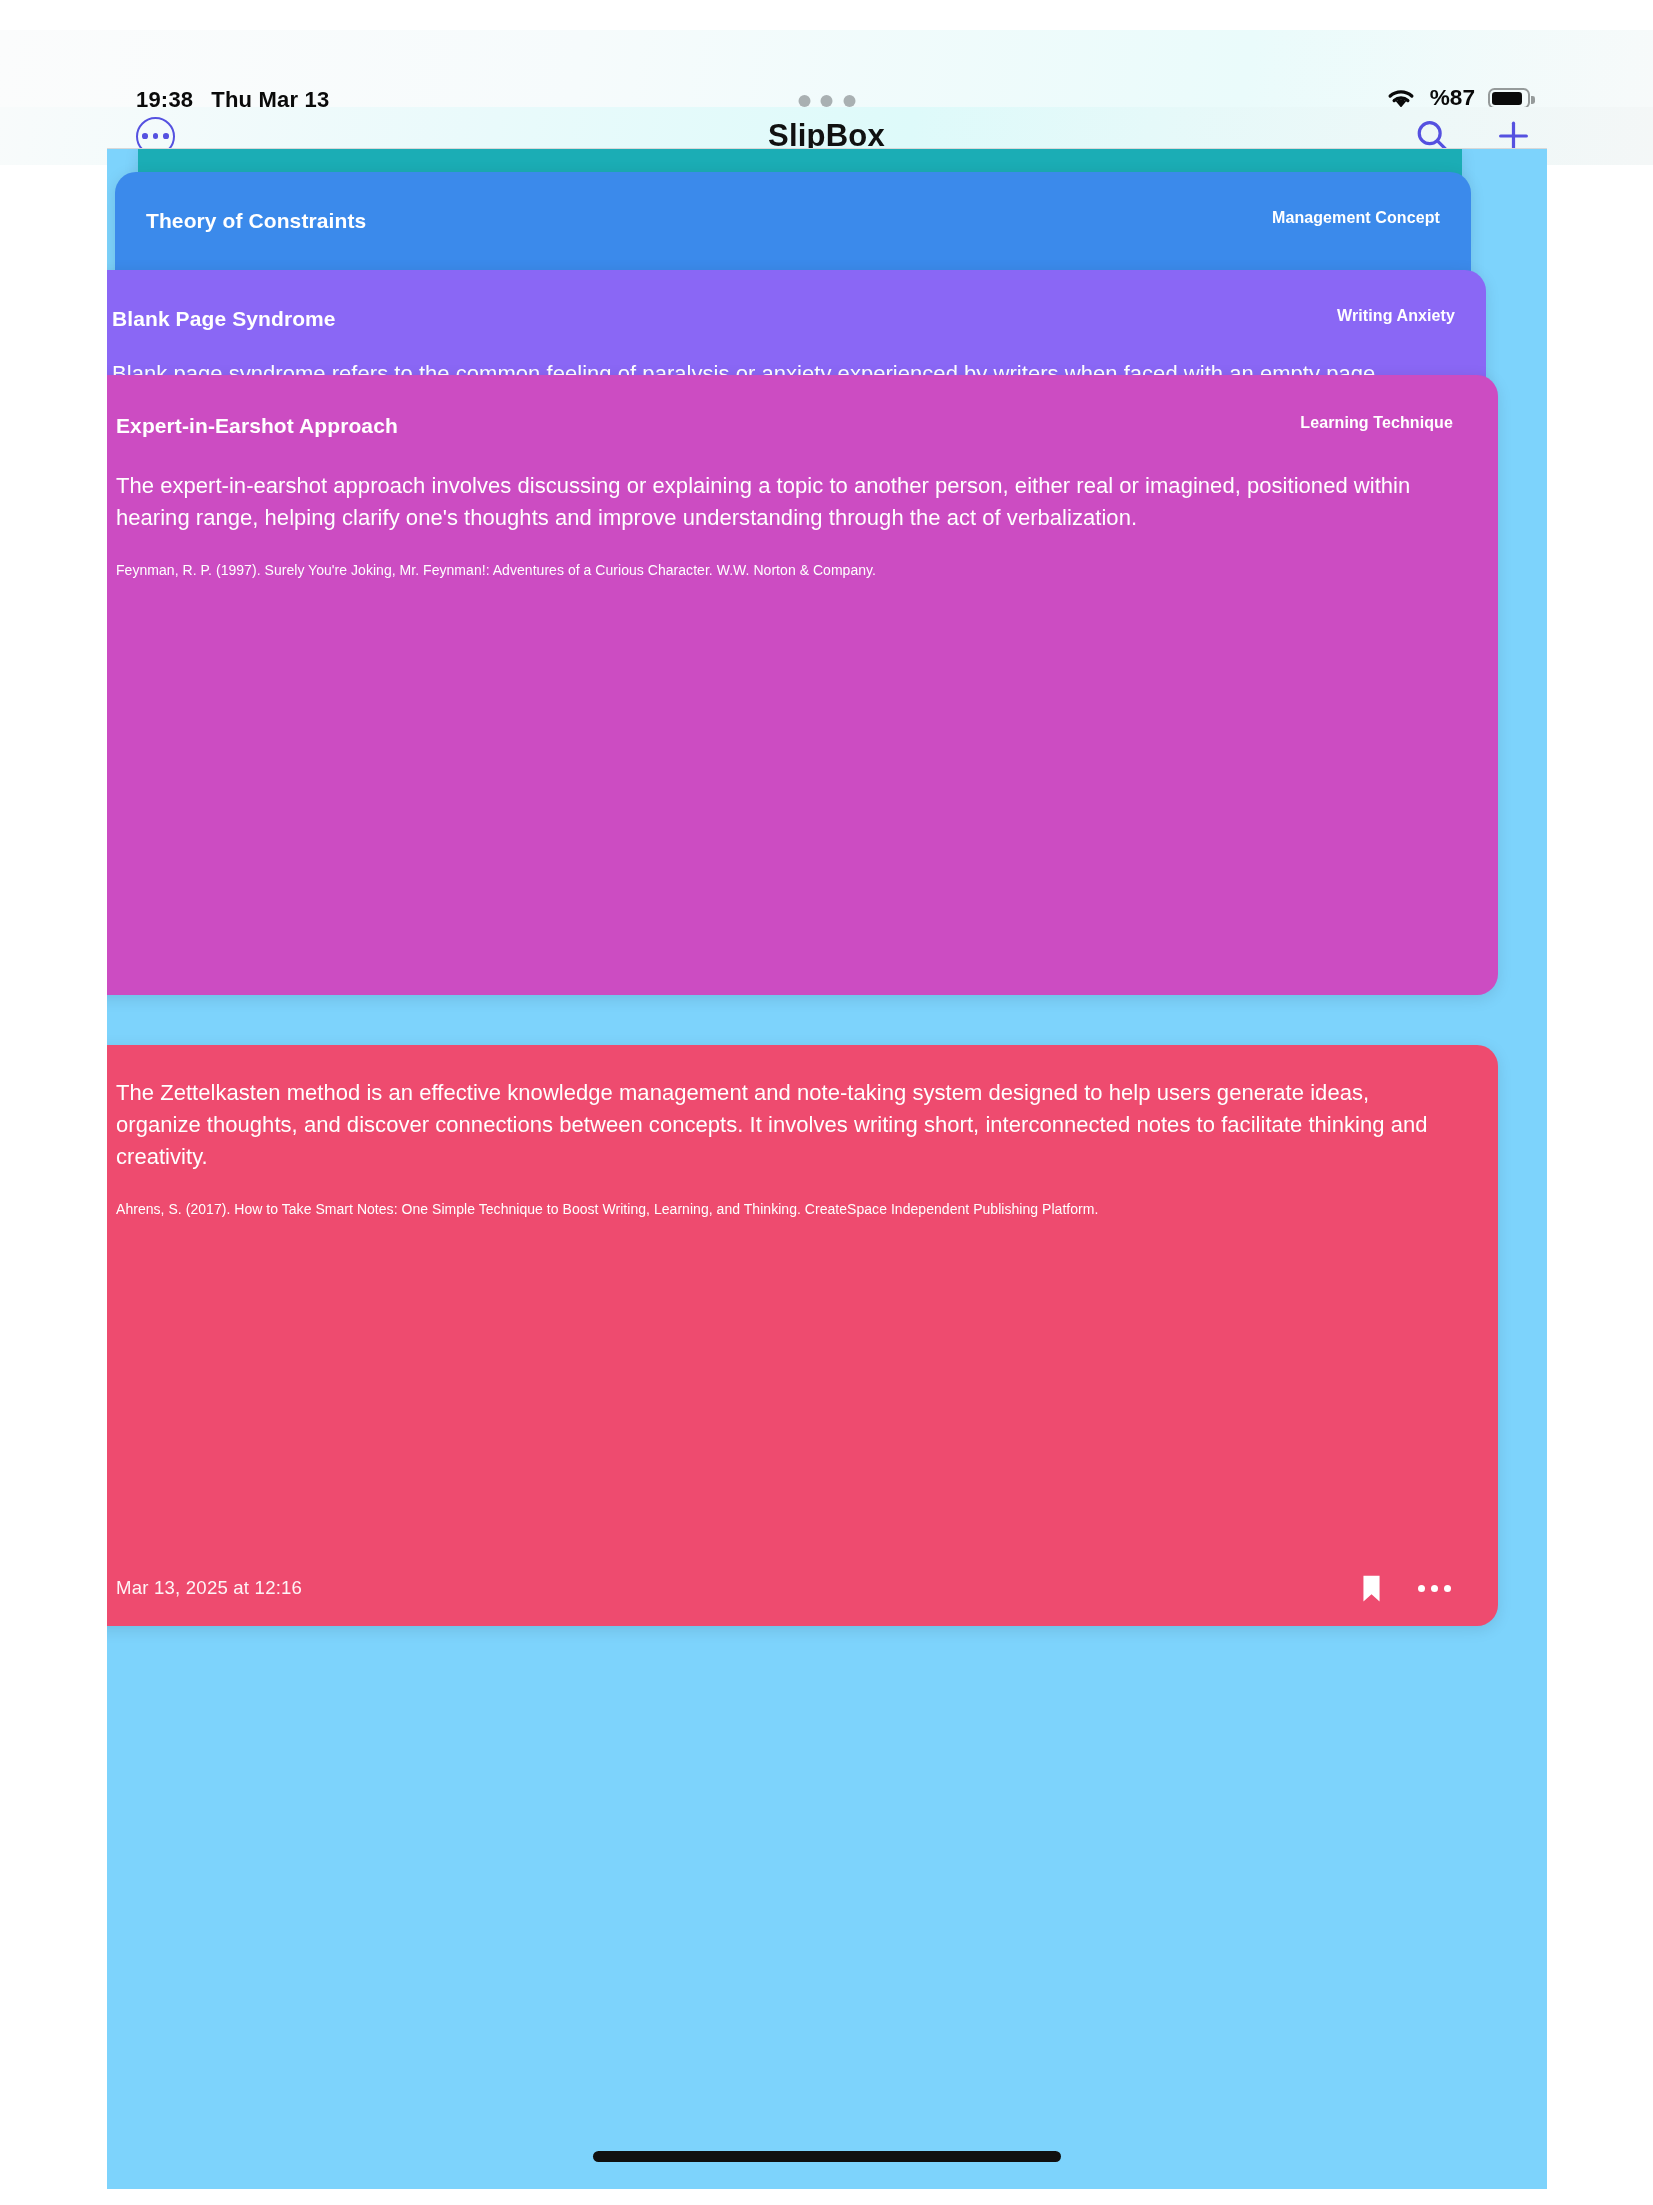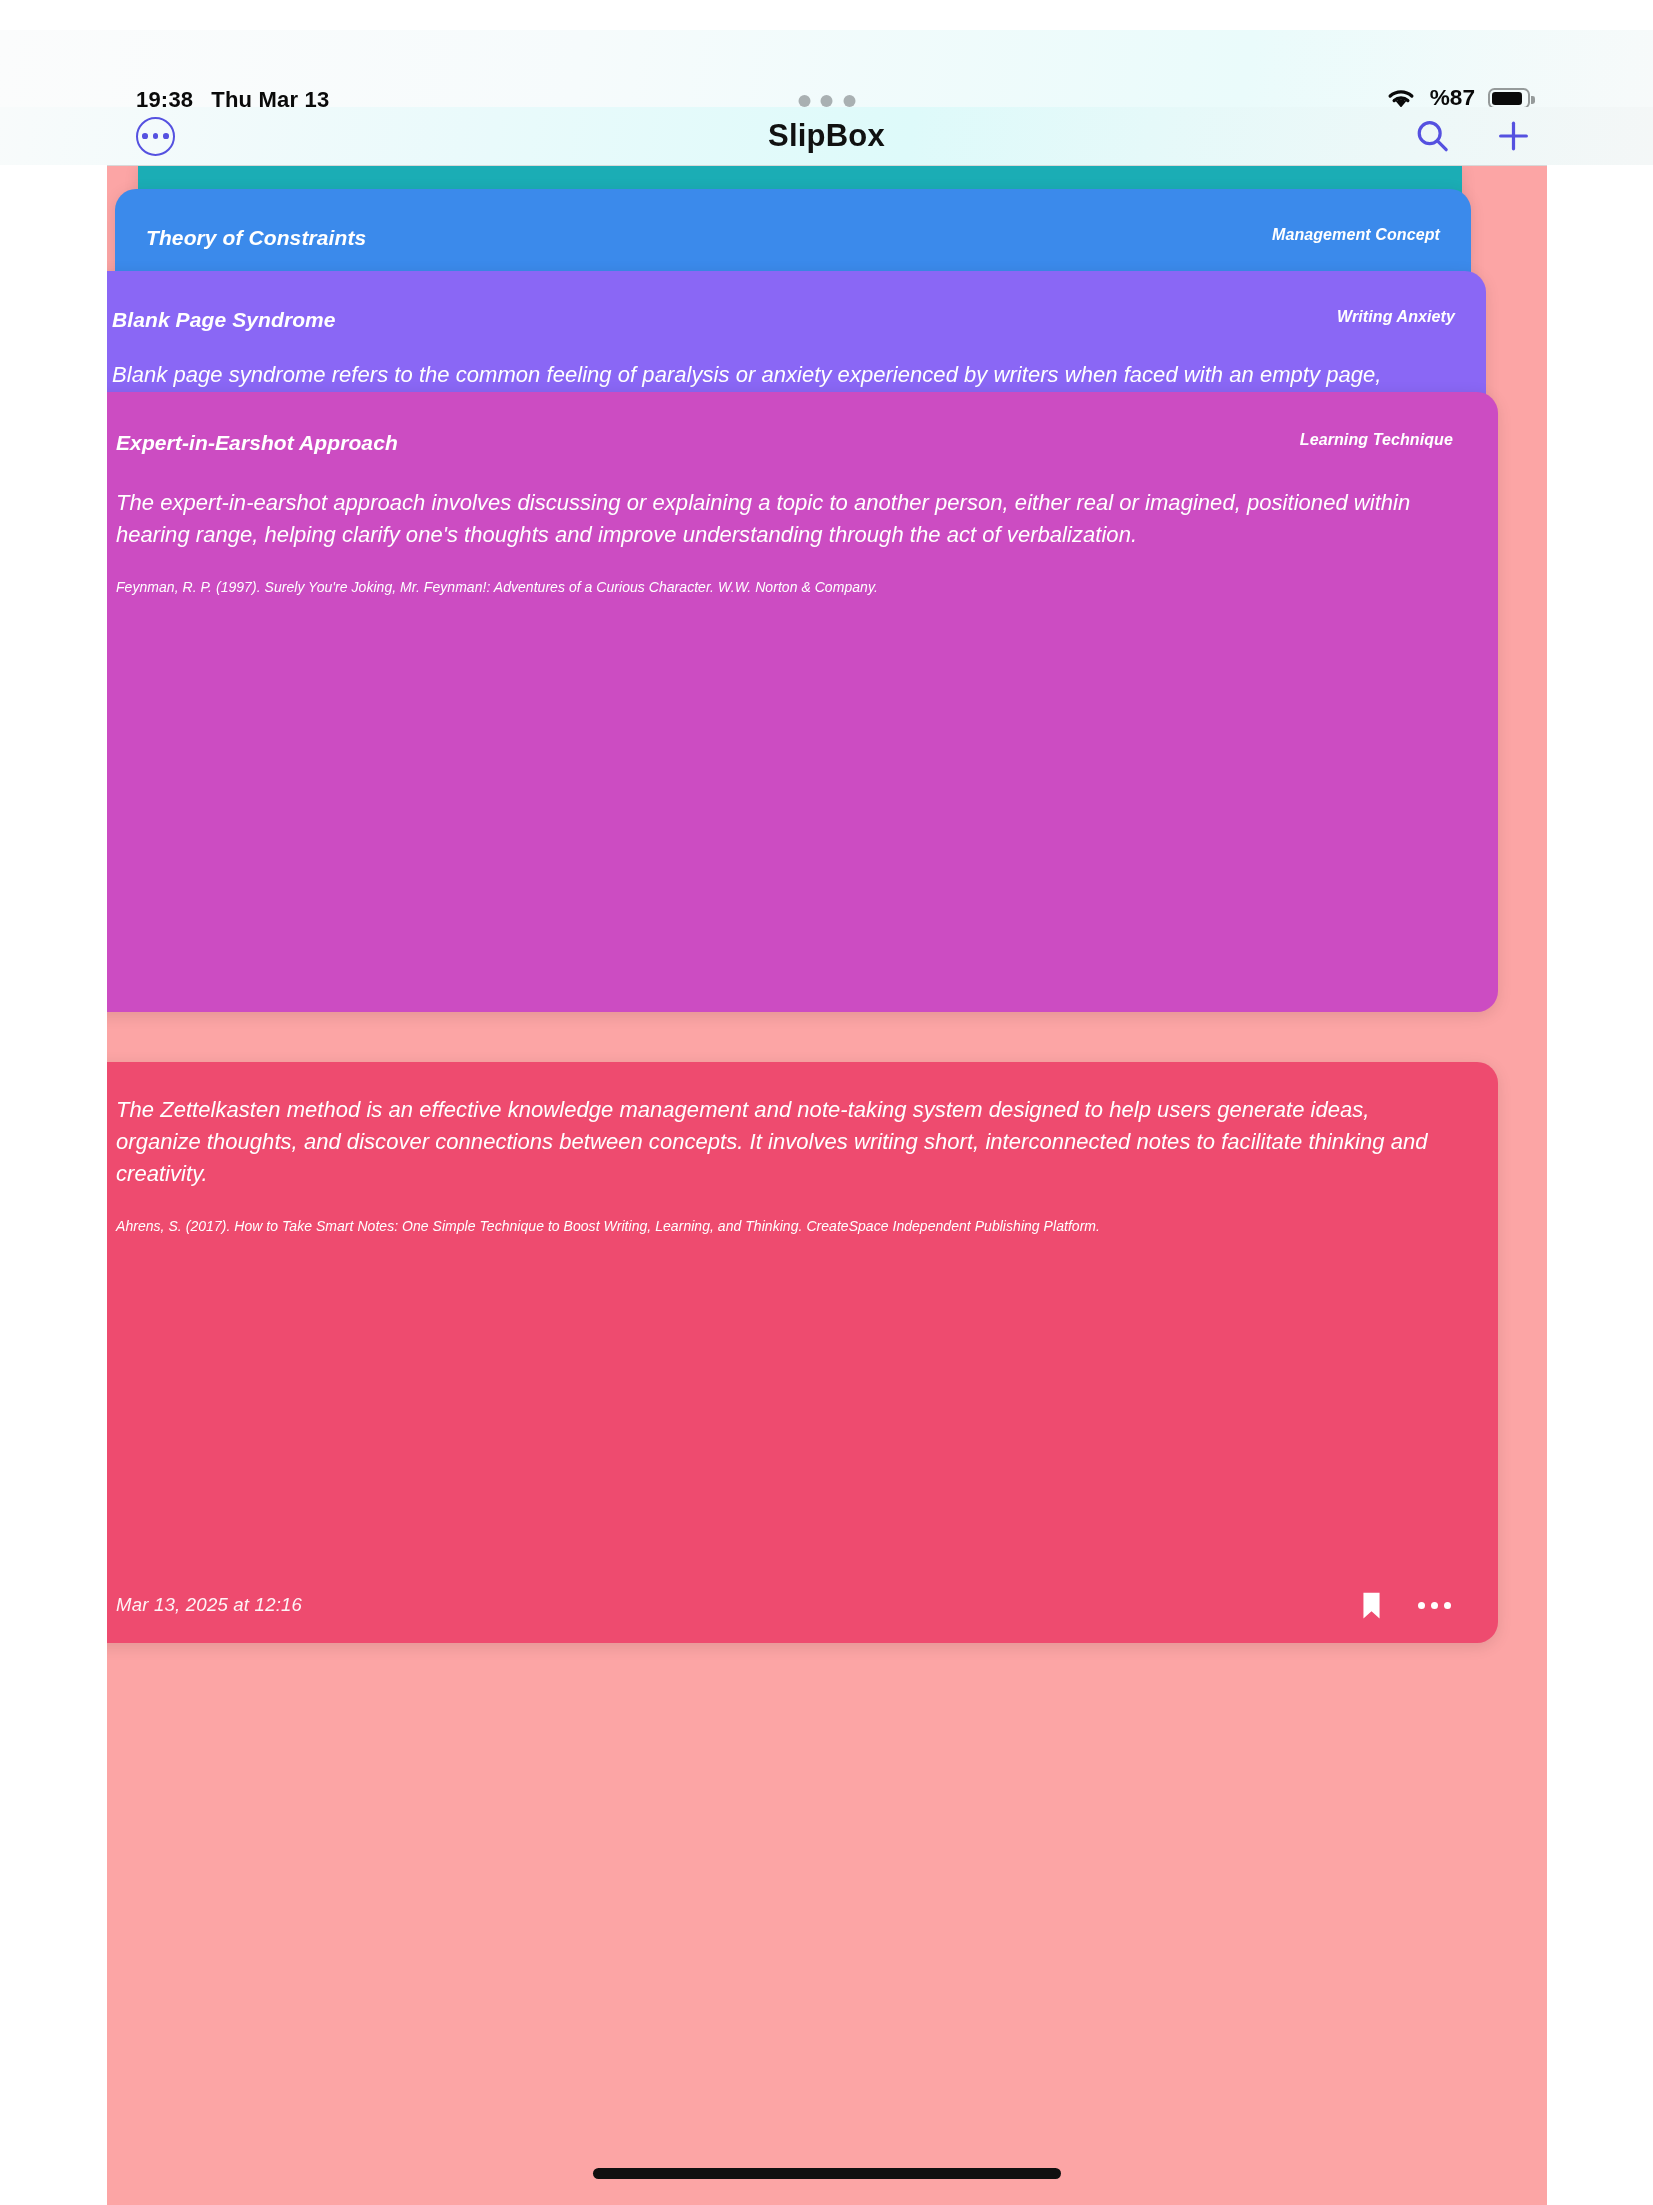--- a/index.html
+++ b/index.html
@@ -111,27 +111,26 @@
   .nav-actions {
     position:absolute;
     right:121px; top:50%;
     transform:translateY(-50%);
     display:flex; align-items:center; gap:44px;
   }
 
   
   .page-body {
     position:absolute;
-    top:165px; left:107px;
+    top:148px; left:107px;
     width:1440px;
     height:2041px;
-    background:#fca5a5;
+    background:#7dd3fc;
     border-top:0.8px solid #d8d8d8;
     overflow:hidden;
-    font-style:italic;
   }
 
   
   .card {
     position:absolute;
     border-radius:21px;
     color:#ffffff;
     box-shadow:0 3.2px 14.5px rgba(0,0,0,.10);
   }
   .card-head {
@@ -294,21 +293,21 @@
 
     <div class="card" id="card-teal" style="background:#1BADB5;"></div>
 
     <div class="card" id="card-blue" style="background:#3B8AEB;">
       <div class="card-head">
         <div class="card-title">Theory of Constraints</div>
         <div class="card-tag">Management Concept</div>
       </div>
     </div>
 
-    <div class="card" id="card-purple" style="background:#8A67F5;">
+    <div class="card" id="card-purple" style="background:#8A67F5;margin-top:16px;">
       <div class="card-head">
         <div class="card-title">Blank Page Syndrome</div>
         <div class="card-tag">Writing Anxiety</div>
       </div>
       <div class="card-body">Blank page syndrome refers to the common feeling of paralysis or anxiety experienced by writers when faced with an empty page, causing difficulty in starting to write. Overcoming this can involve setting smaller, manageable writing goals, or using prompts and outlines to begin.</div>
       <div class="card-cite">Hjortshoj, K. (2001). Understanding Writing Blocks. Oxford University Press.</div>
     </div>
 
     <div class="card" id="card-magenta" style="background:#CC4CC2;">
       <div class="card-head">

